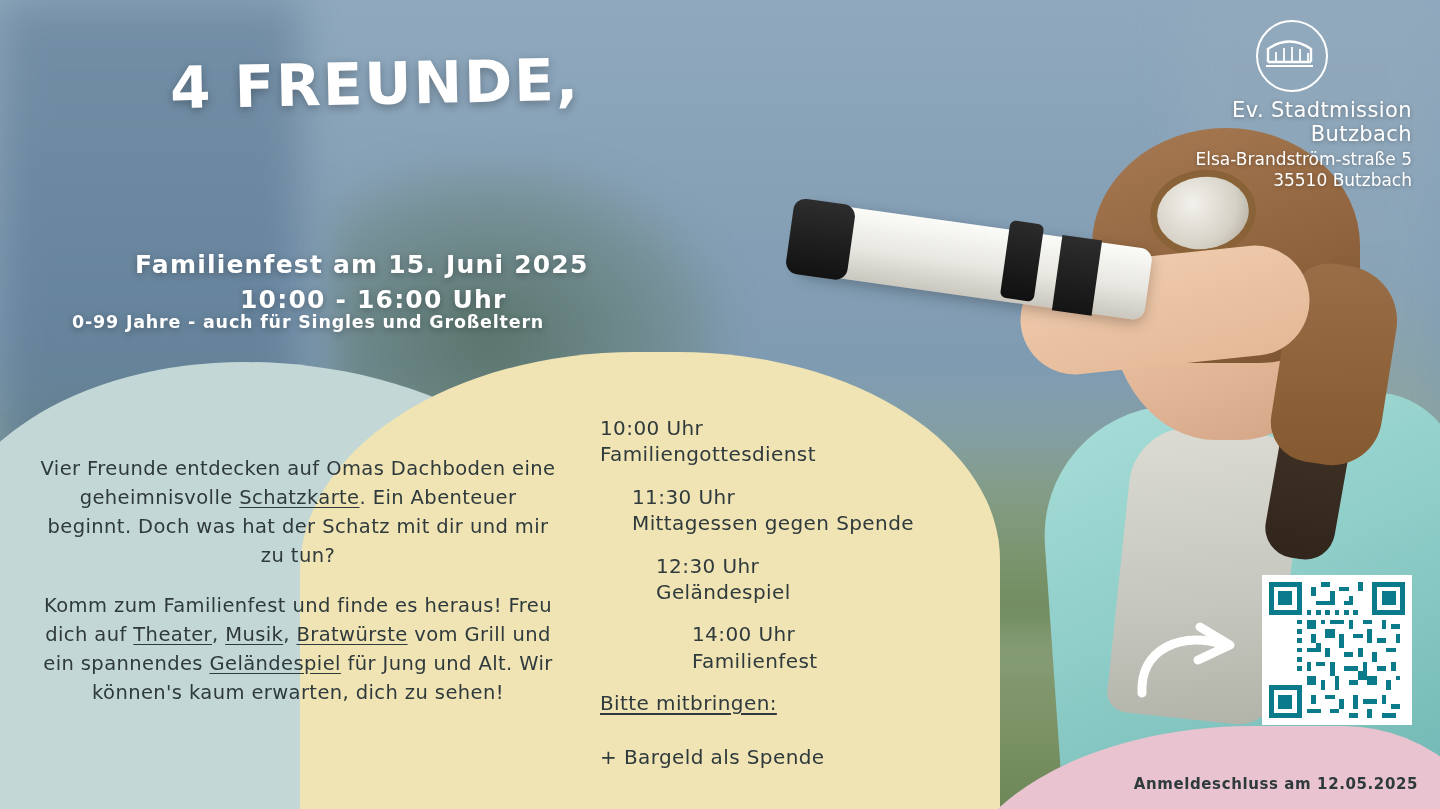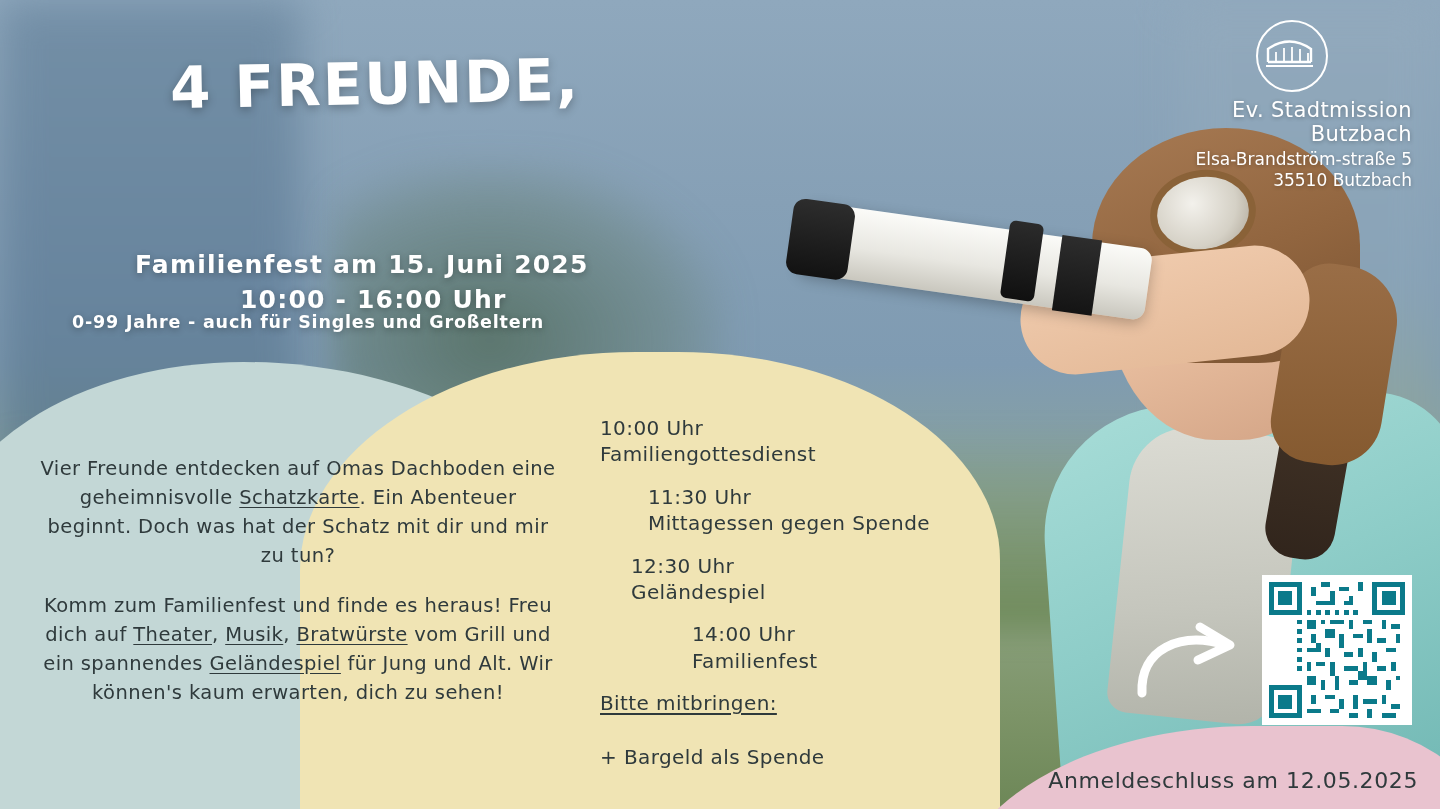--- a/index.html
+++ b/index.html
@@ -279,22 +279,22 @@
     left: 600px; top: 415px;
     width: 400px;
     color: #2f3a3c;
     font-size: 20px;
     line-height: 1.32;
     letter-spacing: .4px;
   }
   .sched-item { margin-bottom: 16px; }
   .sched-item .t { display: block; }
   .sched-item:nth-child(1) { margin-left: 0; }
-  .sched-item:nth-child(2) { margin-left: 48px; }
-  .sched-item:nth-child(3) { margin-left: 31px; }
+  .sched-item:nth-child(2) { margin-left: 32px; }
+  .sched-item:nth-child(3) { margin-left: 56px; }
   .sched-item:nth-child(4) { margin-left: 92px; }
   .bring {
     margin-top: 6px;
     font-size: 20px;
     line-height: 1.35;
   }
   .bring u { text-decoration: underline; text-underline-offset: 3px; }
 
   
   .qr {
@@ -308,22 +308,22 @@
   .qr svg { display: block; }
   .arrow {
     position: absolute;
     right: 196px; top: 615px;
     width: 110px; height: 90px;
   }
 
   .deadline {
     position: absolute;
     right: 22px; bottom: 16px;
-    font-size: 22px;
-    font-weight: normal;
+    font-size: 15px;
+    font-weight: bold;
     letter-spacing: .6px;
     color: #2f3a3c;
   }
 </style>
 </head>
 <body>
 
 <div id="poster">
 
   <div class="bg-sky"></div>

